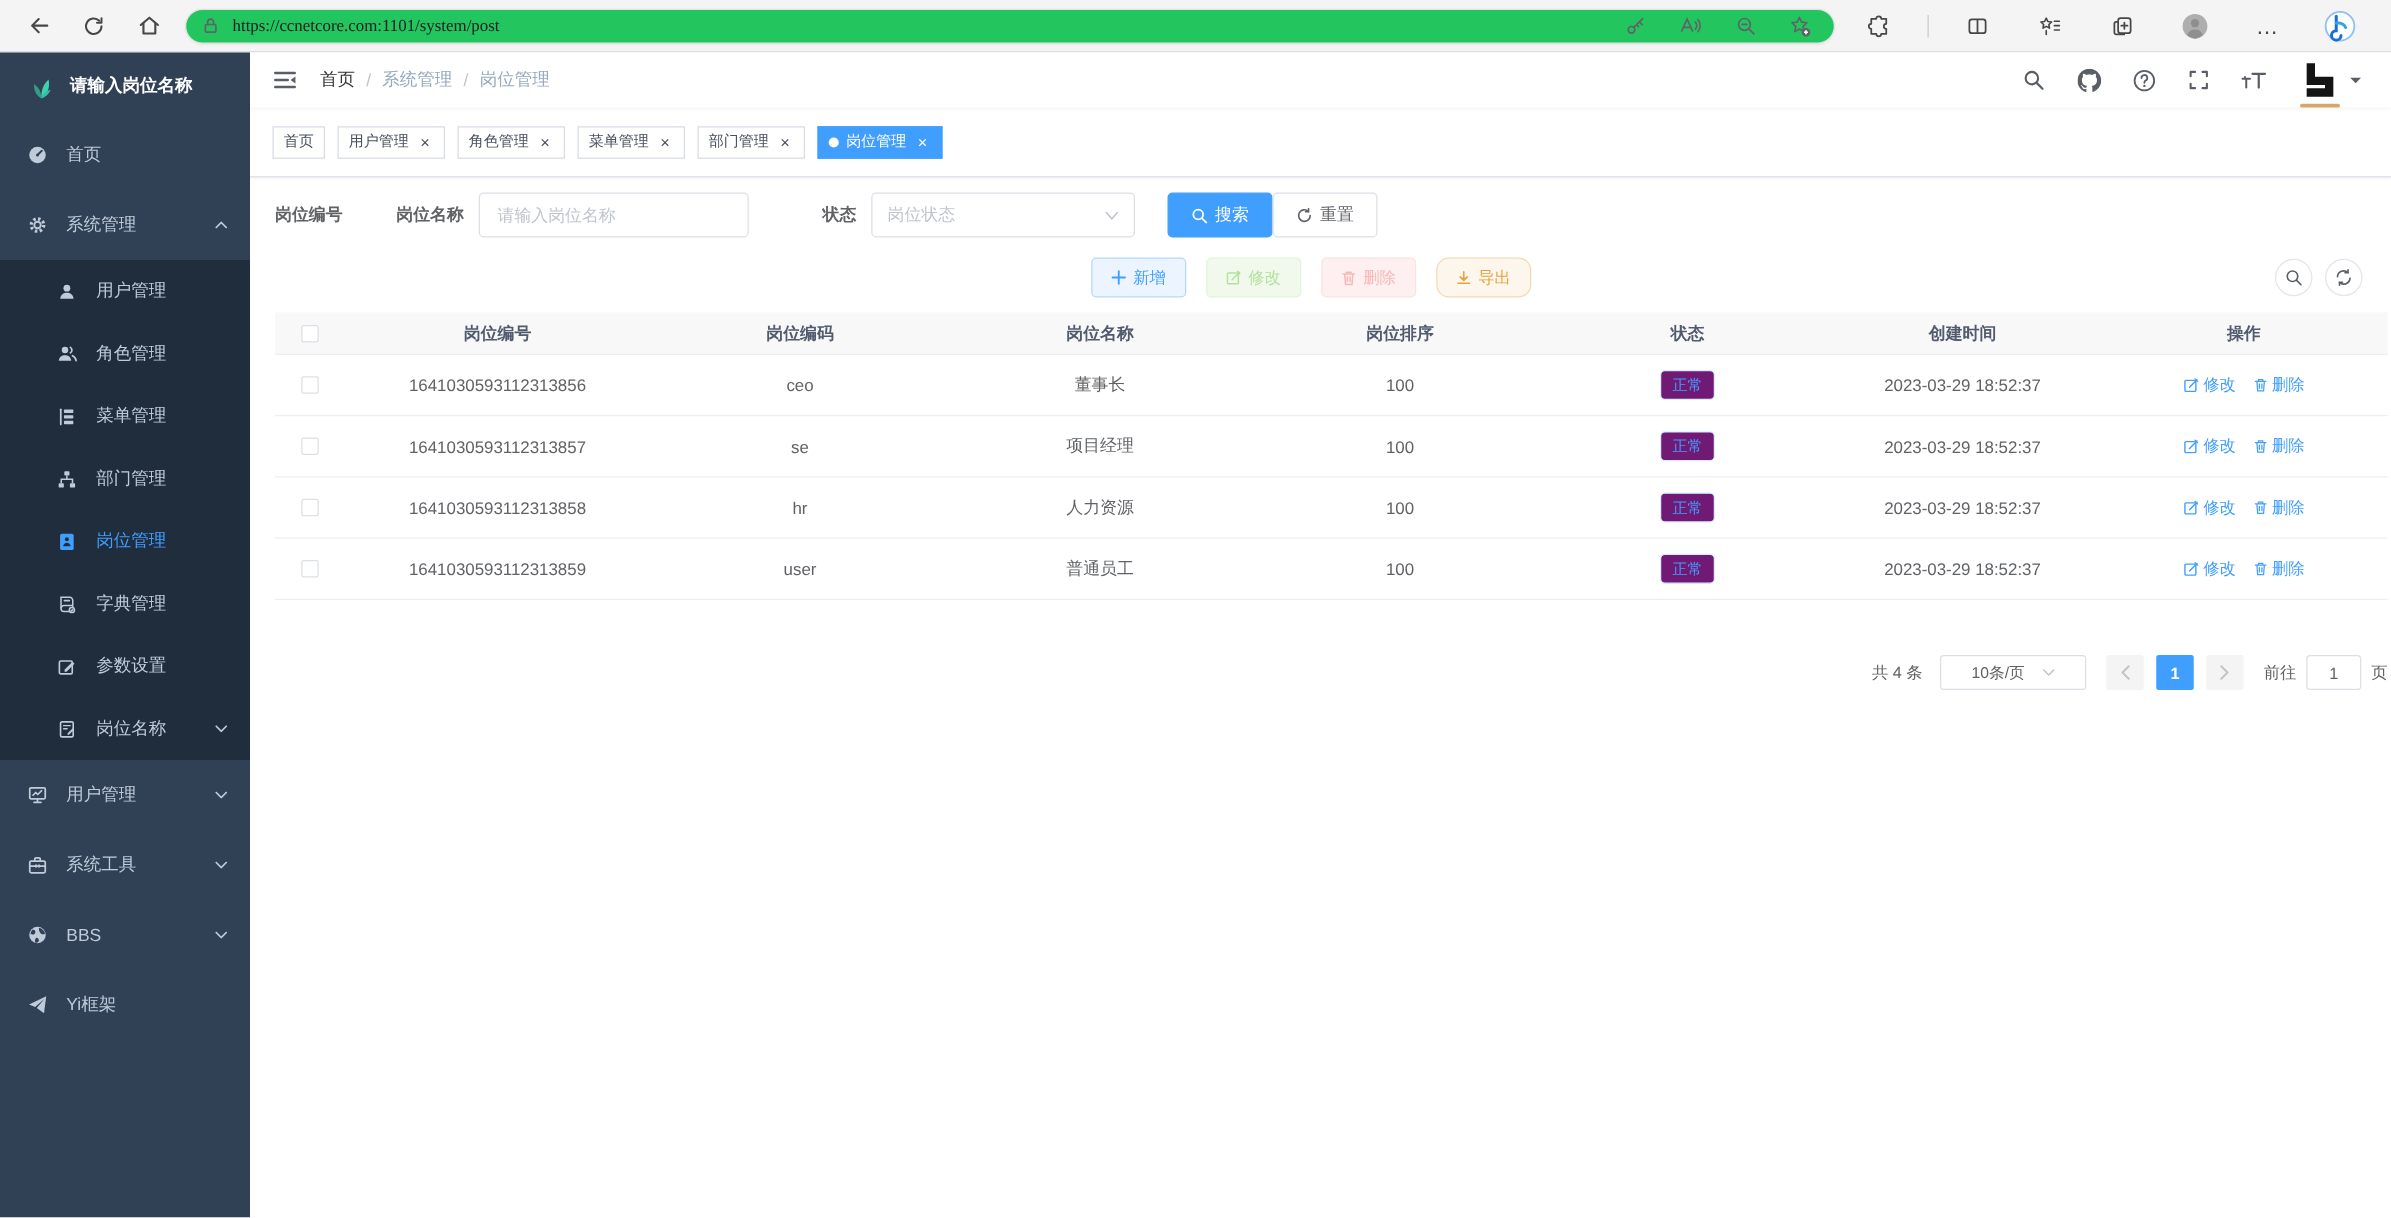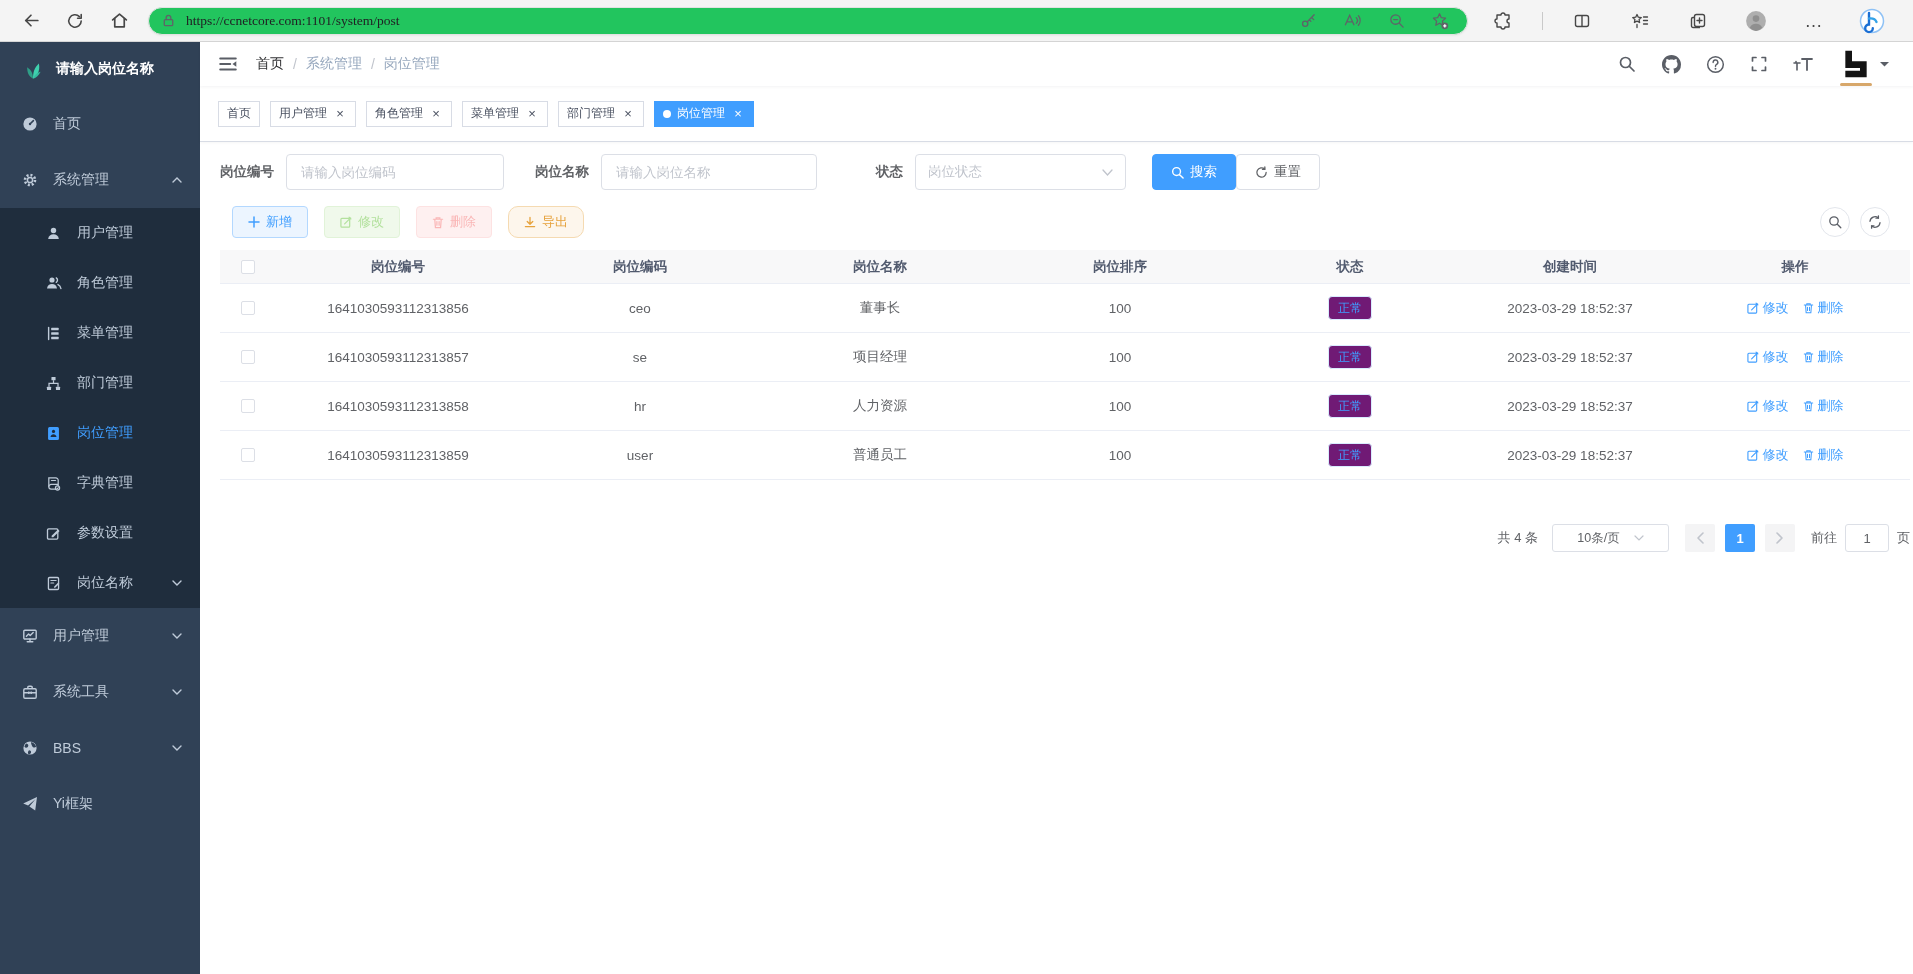--- a/index.html
+++ b/index.html
@@ -73,21 +73,21 @@
   .f-select{height:36px;border:1px solid #dcdfe6;border-radius:4px;width:211px;display:flex;
     align-items:center;padding:0 12px;color:#c0c4cc;font-size:13.5px;cursor:pointer;}
   .f-select .sel-arrow{margin-left:auto;color:#c0c4cc;display:flex;}
   .btn{height:36px;border-radius:4px;border:1px solid #dcdfe6;background:#fff;color:#606266;
     font-size:13.5px;display:inline-flex;align-items:center;padding:0 18px;cursor:pointer;font-family:inherit;}
   .btn .bic{margin-right:6px;display:flex;}
   .btn-primary{background:#409eff;border-color:#409eff;color:#fff;}
   .ml31{margin-left:31px;} .ml59{margin-left:59px;} .ml26{margin-left:26px;} .ml10{margin-left:0;}
 
   
-  .toolbar-row{display:flex;align-items:center;margin:16px 20px 0 32px;height:32px;position:relative;}
+  .toolbar-row{display:flex;align-items:center;margin:16px 20px 0 20px;height:32px;position:relative;justify-content:center;}
   .tbtn{height:32px;border-radius:4px;font-size:13px;display:inline-flex;align-items:center;
     padding:0 15px;cursor:pointer;margin-right:16px;border:1px solid;font-family:inherit;background:#fff;}
   .tbtn .bic{margin-right:6px;display:flex;}
   .tbtn-add{background:#ecf5ff;border-color:#b3d8ff;color:#409eff;}
   .tbtn-edit{background:#f0f9eb;border-color:#e1f3d8;color:#b3e19d;cursor:not-allowed;}
   .tbtn-del{background:#fef0f0;border-color:#fde2e2;color:#fab6b6;cursor:not-allowed;}
   .tbtn-exp{background:#fdf6ec;border-color:#f5dab1;color:#e6a23c;border-radius:10px;}
   .tb-circles{position:absolute;right:3px;display:flex;}
   .circle-btn{width:30px;height:30px;border-radius:50%;border:1px solid #e3e6ec;display:flex;
     align-items:center;justify-content:center;color:#5a5e66;margin-left:10px;cursor:pointer;background:#fff;}
@@ -496,21 +496,20 @@
       </div>
       <div class="tag-item active">
         <span class="tag-dot"></span>
         <span>岗位管理</span>
         <span class="tag-close">×</span>
       </div>
     </div>
 
     <div class="filter-row">
       <span class="f-label">岗位编号</span>
-      <input class="f-input" placeholder="请输入岗位编码" style="">
       <span class="f-label ml31">岗位名称</span>
       <input class="f-input" style="width: 216px;" placeholder="请输入岗位名称">
       <span class="f-label ml59">状态</span>
       <div class="f-select">
         <span>岗位状态</span>
         <span class="sel-arrow">
           <svg width="11" height="7" viewBox="0 0 11 7" fill="none" stroke="currentColor" stroke-width="1.3" stroke-linecap="round">
               <path d="M1 1l4.5 5L10 1"></path>
             </svg>
         </span>

